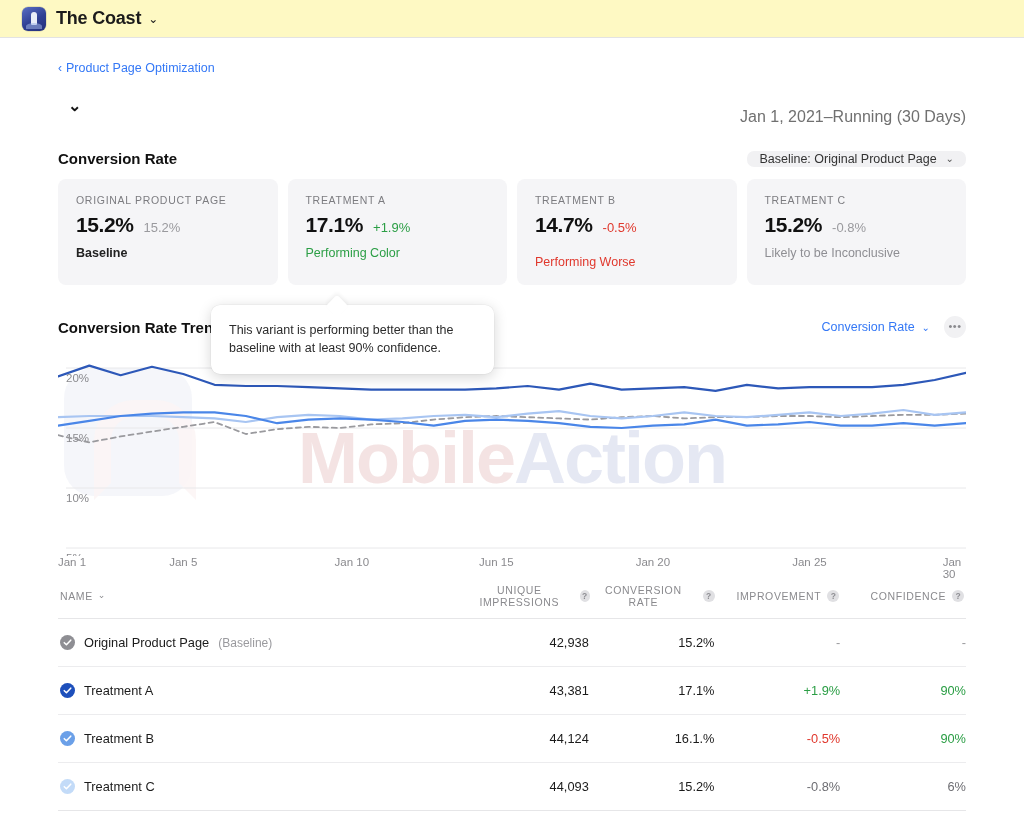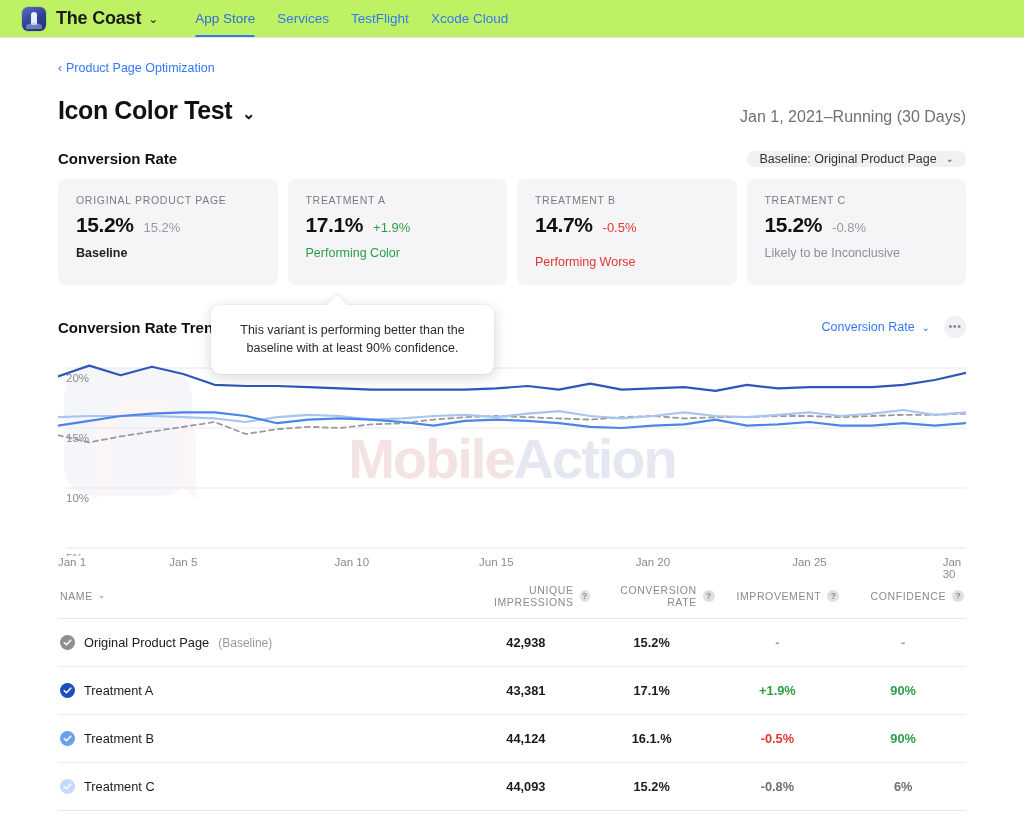--- a/index.html
+++ b/index.html
@@ -7,21 +7,21 @@
     width: 1024px; height: 822px;
     background: #ffffff;
     font-family: "Liberation Sans", sans-serif;
     -webkit-font-smoothing: antialiased;
     overflow: hidden;
   }
 
   
   .topbar {
     height: 38px;
-    background: #bef264;
+    background: #fef9c3;
     border-bottom: 1px solid #e3e3e3;
     display: flex;
     align-items: center;
     padding: 0 0 0 22px;
     position: relative;
   }
   .app-icon {
     width: 24px; height: 24px;
     border-radius: 6px;
     background: linear-gradient(150deg, #5b6fc4 0%, #2f3f93 55%, #24307a 100%);
@@ -121,21 +121,20 @@
   .tooltip {
     position: absolute;
     left: 211px; top: 267px;
     width: 283px;
     background: #ffffff;
     border-radius: 9px;
     box-shadow: 0 3px 14px rgba(0,0,0,.17), 0 0 0 .5px rgba(0,0,0,.05);
     padding: 16px 18px 17px 18px;
     font-size: 12.5px; color: #2b2b2b; line-height: 1.45;
     z-index: 30;
-    text-align: center;
   }
   .tooltip::before {
     content: "";
     position: absolute; top: -7px; left: 118px;
     width: 16px; height: 16px;
     background: #fff;
     transform: rotate(45deg);
     border-radius: 3px;
     box-shadow: -2px -2px 4px rgba(0,0,0,.05);
   }
@@ -154,21 +153,21 @@
   }
 
   .chart-wrap { position: relative; height: 232px; margin-top: 4px; }
   .chart-svg { display: block; }
   .watermark {
     position: absolute; inset: 0;
     display: flex; align-items: center; justify-content: center;
     pointer-events: none; z-index: 1; overflow: hidden;
   }
   .wm-text {
-    font-size: 56px; font-weight: bold; letter-spacing: -2px;
+    font-size: 72px; font-weight: bold; letter-spacing: -2px;
     white-space: nowrap;
   }
   .wm-a { color: rgba(233,200,200,.50); }
   .wm-b { color: rgba(205,210,232,.52); }
   .wm-mark {
     position: absolute; left: 6px; top: 26px;
     width: 128px; height: 128px;
     border-radius: 30px;
     background: rgba(236,238,246,.55);
   }
@@ -189,74 +188,67 @@
   
   .table { margin-top: 10px; }
   .thead {
     display: flex; align-items: center;
     padding: 0 2px 10px 2px;
     font-size: 10.5px; letter-spacing: .6px;
     color: #8a8a8e; text-transform: uppercase;
     border-bottom: 1px solid #e6e6e8;
   }
   .th-name { flex: 0 0 405px; display: flex; align-items: flex-start; gap: 5px; }
-  .th-num { flex: 1 1 0; text-align: right; display: flex; justify-content: flex-end; align-items: center; gap: 6px; }
+  .th-num { flex: 1 1 0; text-align: center; display: flex; justify-content: flex-end; align-items: center; gap: 6px; }
   .qmark {
     display: inline-flex; align-items: center; justify-content: center;
     width: 12px; height: 12px; border-radius: 50%;
     background: #e0e0e3; color: #8e8e93;
     font-size: 8.5px; letter-spacing: 0; font-weight: bold;
   }
   .th-name .chev { font-size: 9px; }
 
   .trow {
     display: flex; align-items: center;
     height: 48px;
     border-bottom: 1px solid #ececee;
     font-size: 12.8px; color: #1b1b1b;
   }
   .trow:last-child { border-bottom: 1px solid #e6e6e8; }
   .cell-name { flex: 0 0 405px; display: flex; align-items: center; gap: 9px; padding-left: 2px; }
-  .cell-num { flex: 1 1 0; text-align: center; font-weight: bold; }
+  .cell-num { flex: 1 1 0; text-align: right; }
   .badge-base { color: #9a9a9e; font-size: 12px; }
   .dot {
     width: 15px; height: 15px; border-radius: 50%;
     display: inline-flex; align-items: center; justify-content: center;
     flex: 0 0 auto;
   }
   .dot svg { display: block; }
   .val-pos { color: #2b9e45; }
   .val-neg { color: #e0382d; }
   .val-mut { color: #6e6e73; }
   .val-dash { color: #9a9a9e; }
 </style>
 </head>
 <body>
 
 <div class="topbar">
   <div class="app-icon"></div>
   <div class="brand-name">The Coast</div>
   <div class="brand-chev">⌄</div>
-  <div class="nav-links">
-    <a class="nav-link active">App Store</a>
-    <a class="nav-link">Services</a>
-    <a class="nav-link">TestFlight</a>
-    <a class="nav-link">Xcode Cloud</a>
-  </div>
 </div>
 
 <div class="page">
 
   <a class="breadcrumb">
     <span class="chev">‹</span>
     <span>Product Page Optimization</span>
   </a>
 
   <div class="title-row">
-    <h1 class="page-title">Icon Color Test</h1>
     <span class="title-chev">⌄</span>
     <span class="daterange">Jan 1, 2021–Running (30 Days)</span>
   </div>
 
   <div class="section-row">
     <div class="section-title">Conversion Rate</div>
     <div class="baseline-select">
       <span>Baseline: Original Product Page</span>
       <span class="chev">⌄</span>
     </div>

